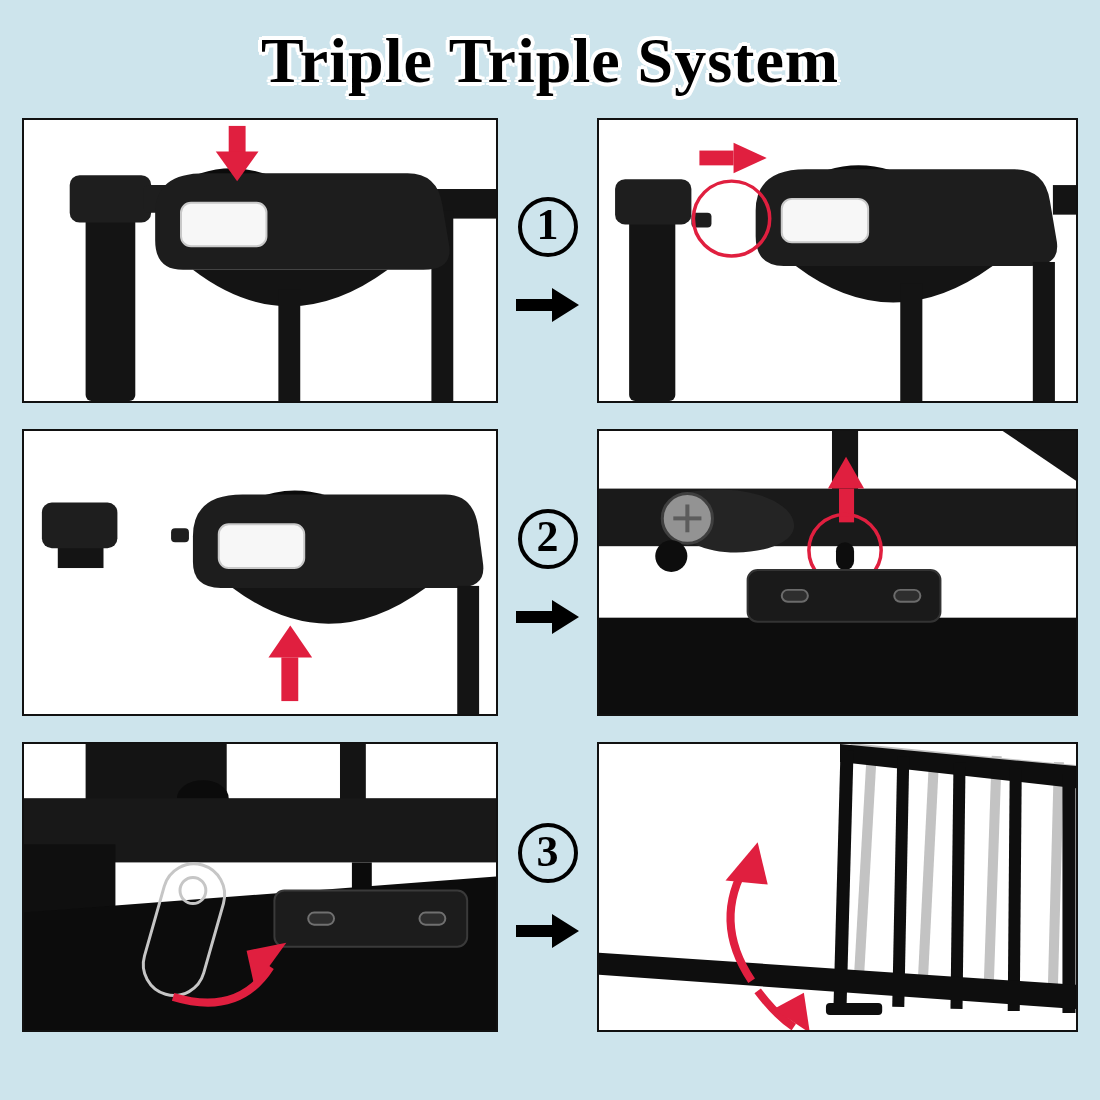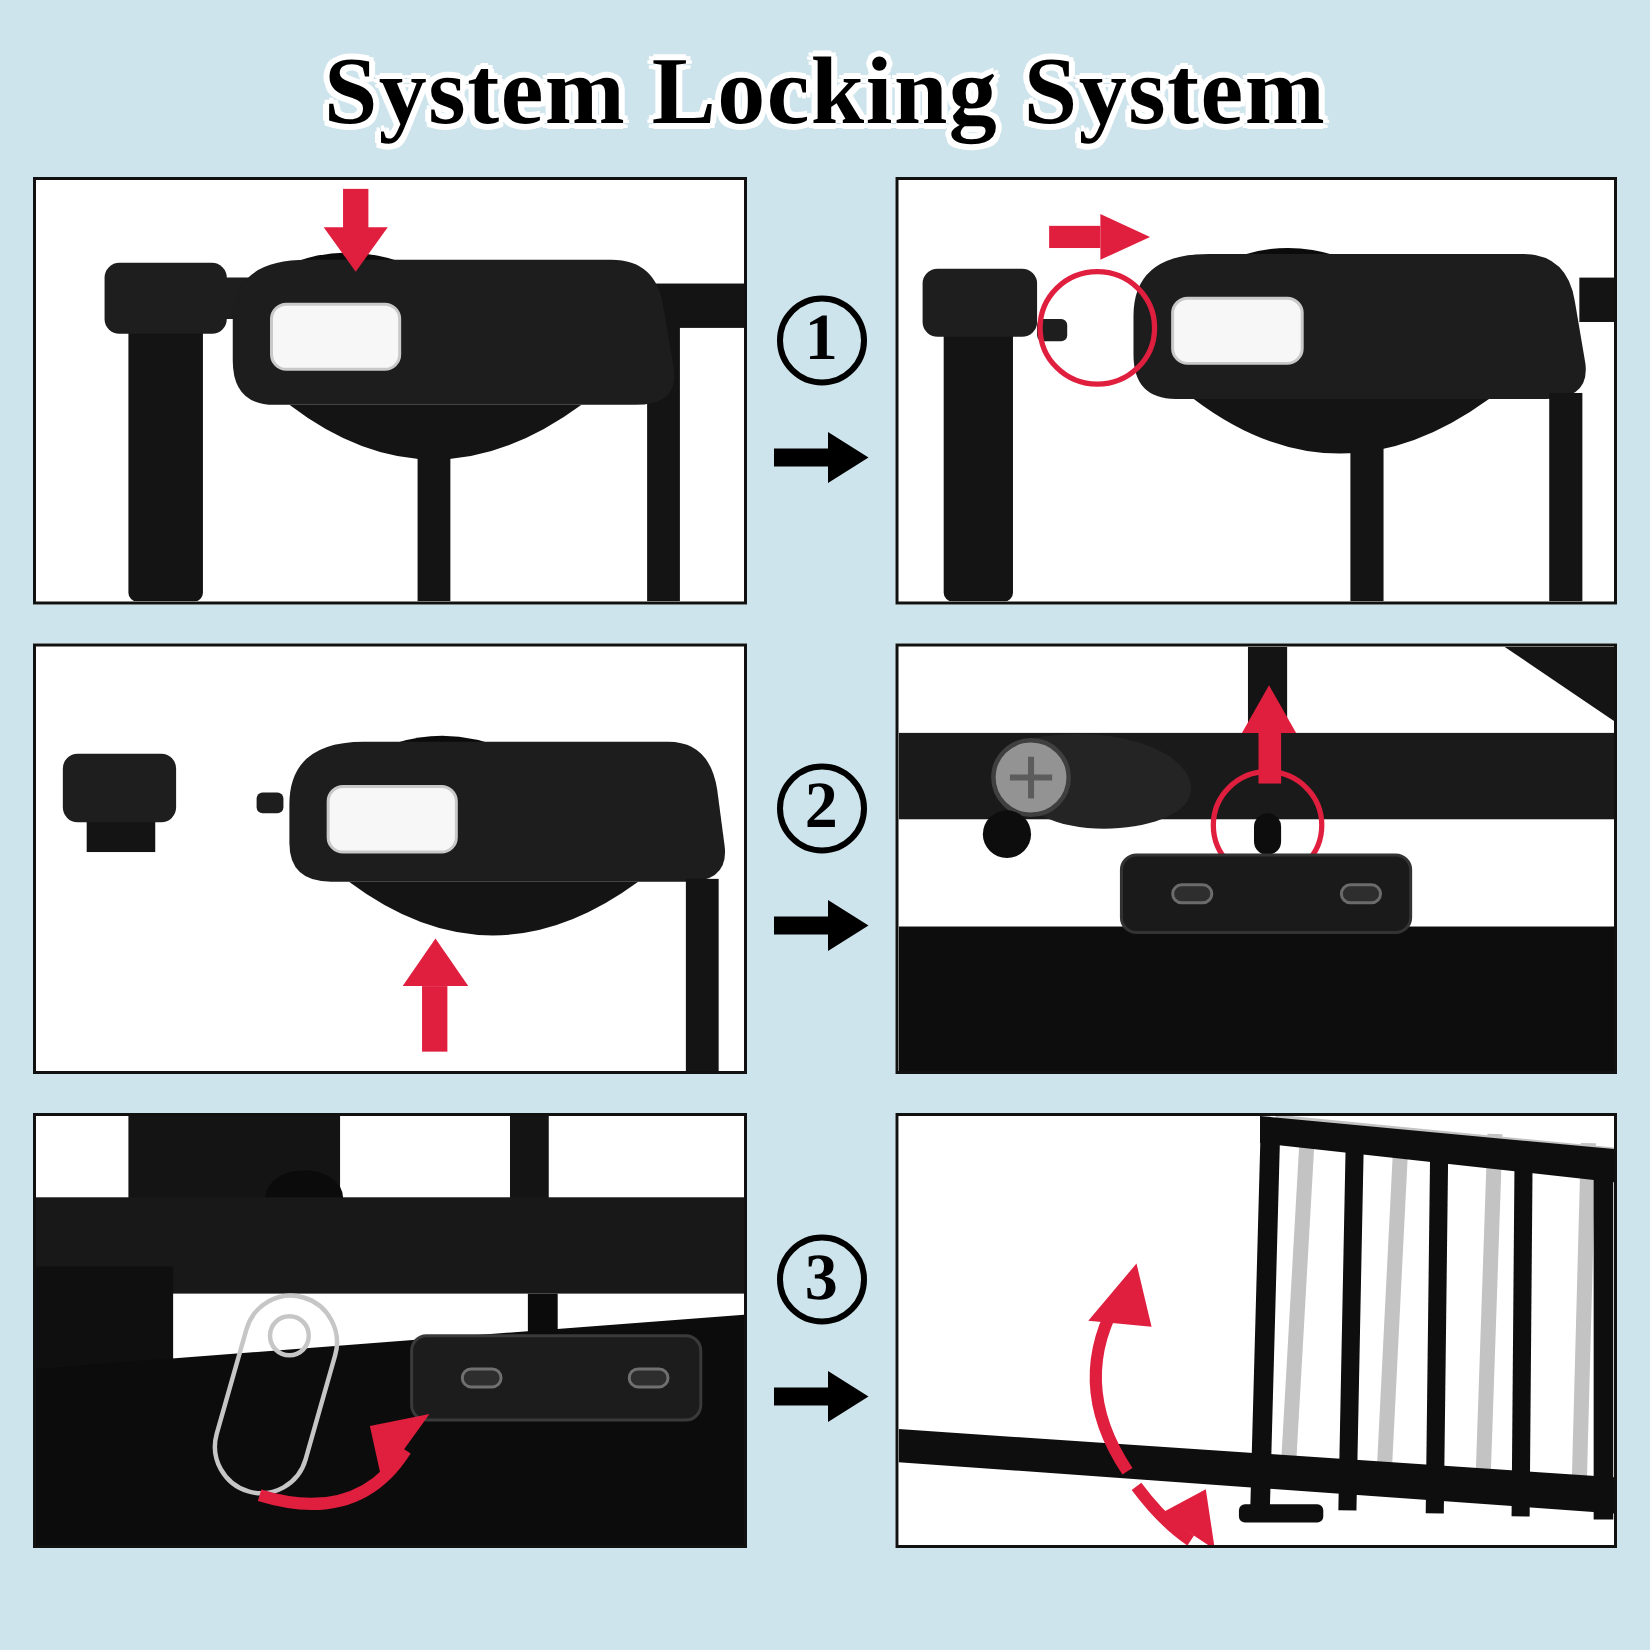--- a/index.html
+++ b/index.html
@@ -52,21 +52,21 @@
     background:transparent;
   }
   .red{fill:var(--accent-red,#e01f3f);}
   .red-stroke{stroke:var(--accent-red,#e01f3f);fill:none;}
 </style>
 </head>
 <body>
 
 <div class="page">
 
-  <h1 class="title">System Locking System</h1>
+  <h1 class="title">Triple Triple System</h1>
 
   <div class="grid">
 
     <div class="panel">
       <svg viewBox="0 0 475 285" preserveAspectRatio="none">
         <g>
           <rect x="62" y="64" width="50" height="221" rx="6" fill="#141414"></rect>
           <rect x="46" y="56" width="82" height="48" rx="10" fill="#1e1e1e"></rect>
           <rect x="120" y="66" width="34" height="28" rx="6" fill="#1e1e1e"></rect>
         </g>

